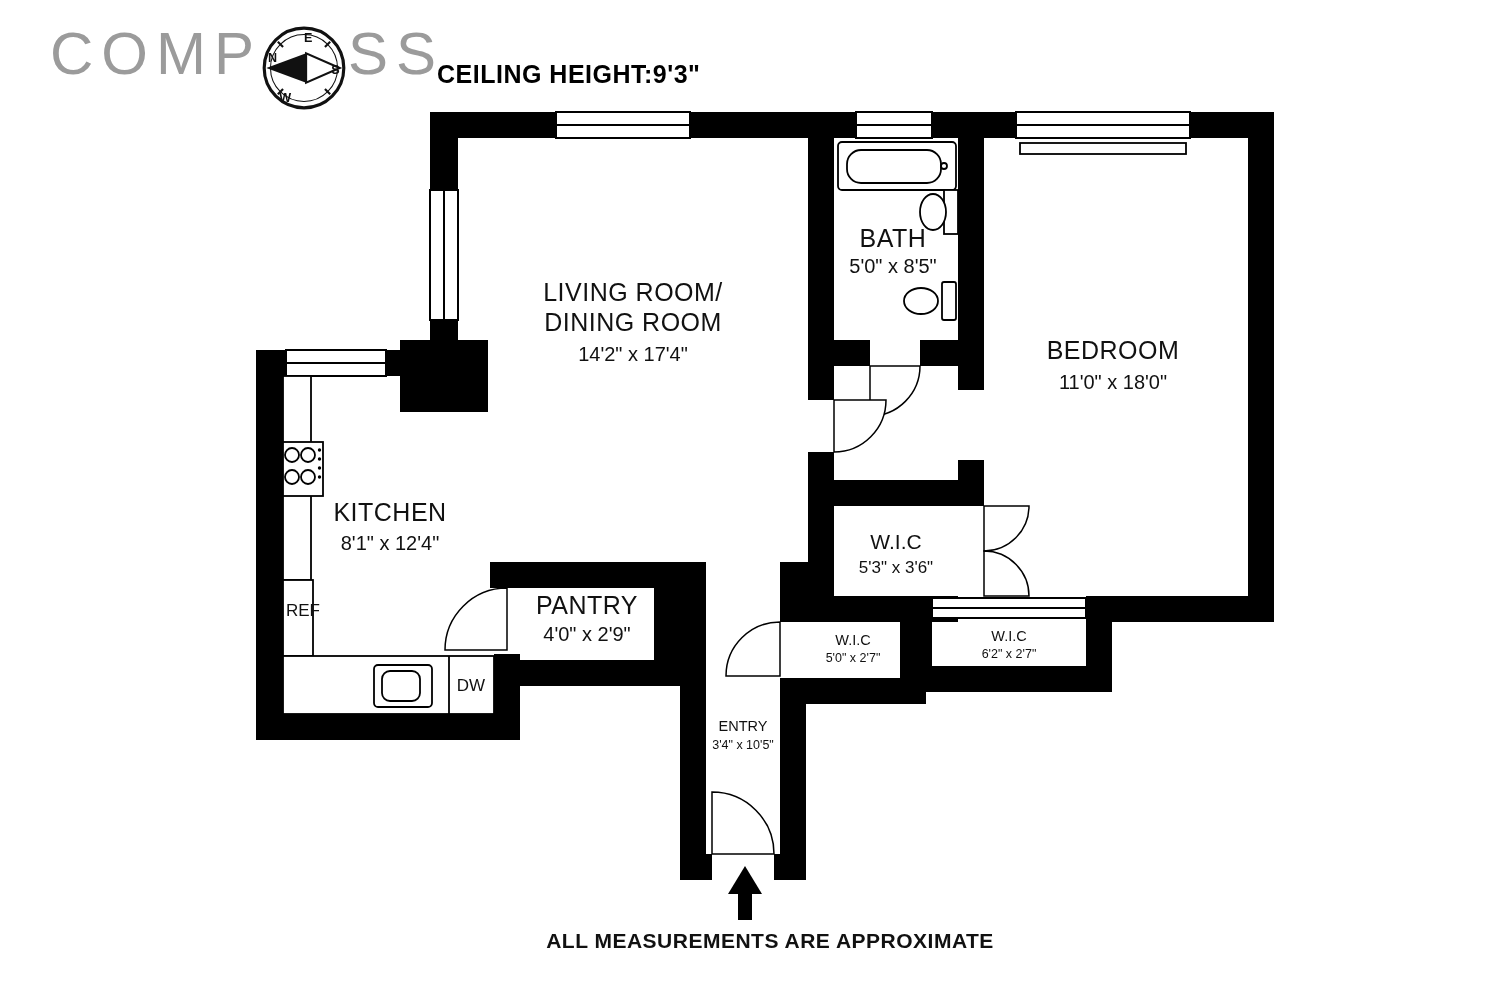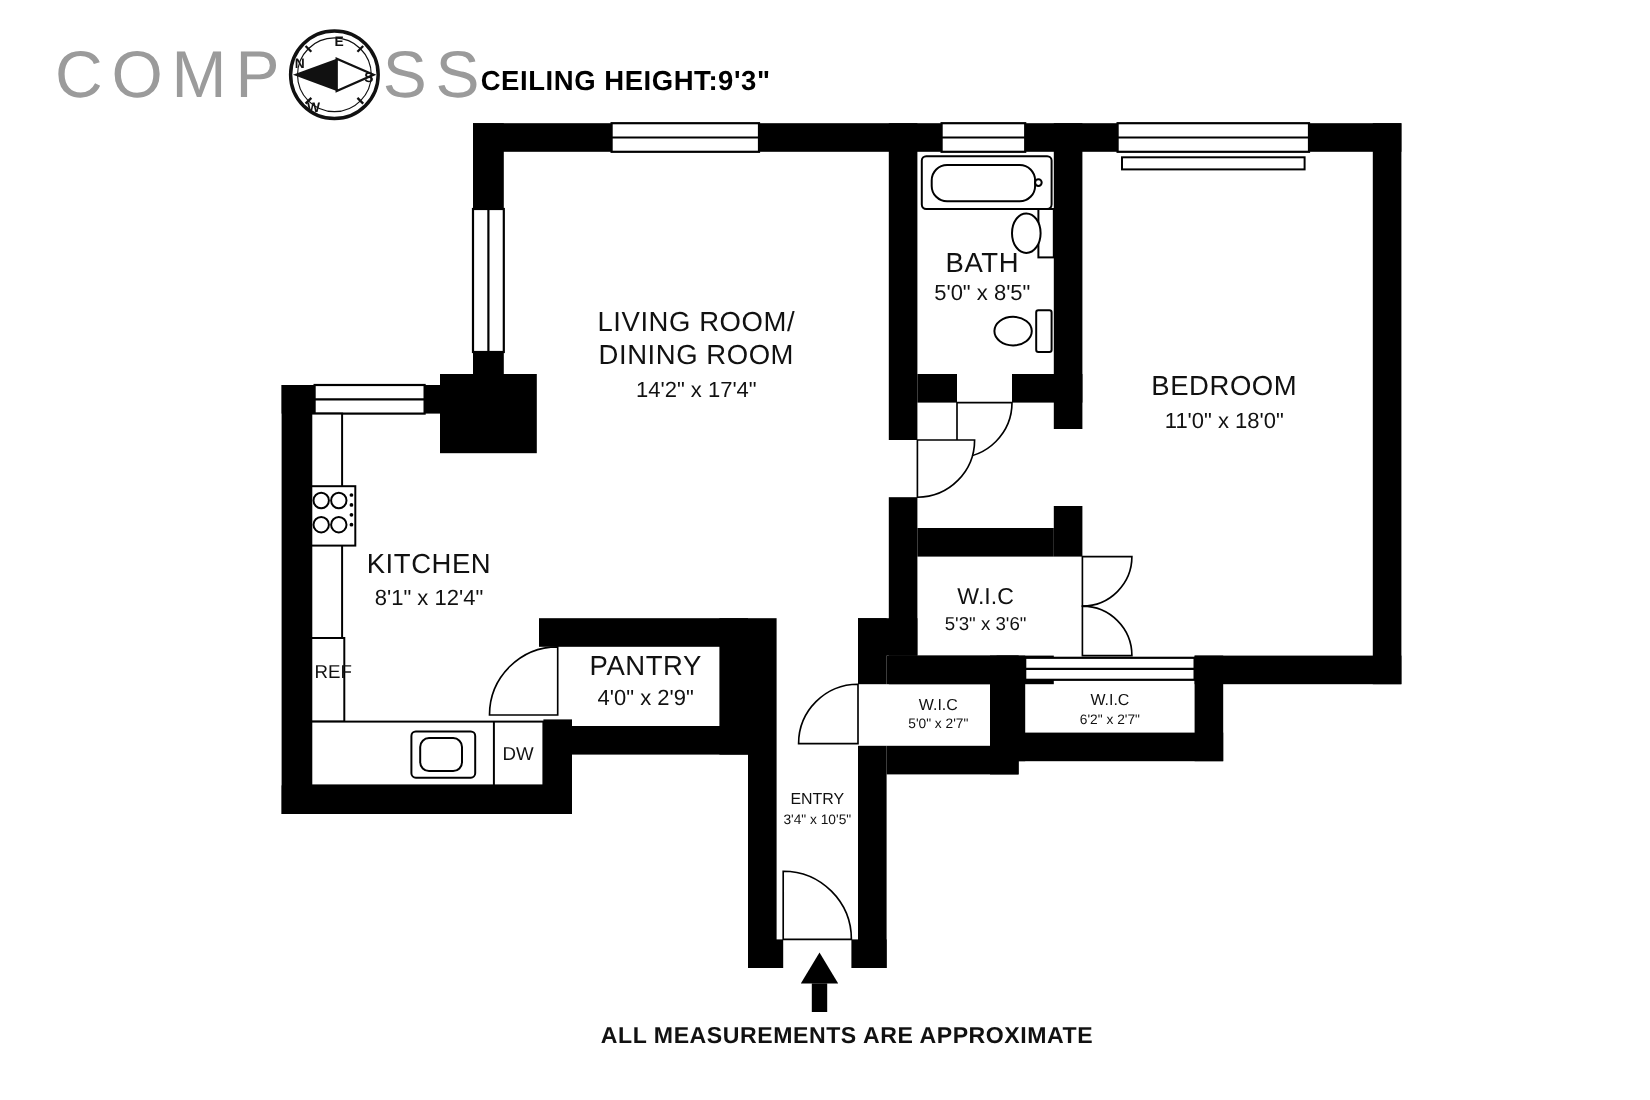--- a/index.html
+++ b/index.html
@@ -1,16 +1,16 @@
 <!DOCTYPE html>
 <html><head>
 <meta charset="utf-8">
 <style>
   html,body{margin:0;padding:0;width:1500px;height:1000px;background:#fff;overflow:hidden;position:relative;}
-  .logo{position:absolute;left:50px;top:24px;display:flex;align-items:center;font-family:"Liberation Sans",sans-serif;z-index:2;}
+  .logo{position:absolute;left:50px;top:24px;display:flex;align-items:flex-start;font-family:"Liberation Sans",sans-serif;z-index:2;}
   .logo-txt{font-size:60px;font-weight:400;color:#9b9b9b;letter-spacing:8px;line-height:1;}
   .rose{width:88px;height:88px;margin:0 0 0 -2px;}
   .ceiling{position:absolute;left:437px;top:60px;font-family:"Liberation Sans",sans-serif;font-size:25px;font-weight:700;color:#000;z-index:2;letter-spacing:.5px;}
   svg.plan{position:absolute;left:0;top:0;z-index:1;}
   svg text{font-family:"Liberation Sans",sans-serif;fill:#111;}
   .wall{fill:#000;}
   .win{fill:#fff;stroke:#000;stroke-width:2;}
   .winline{stroke:#000;stroke-width:2;}
   .fx{fill:#fff;stroke:#000;stroke-width:1.8;}
   .fxline{stroke:#000;stroke-width:1.8;}

